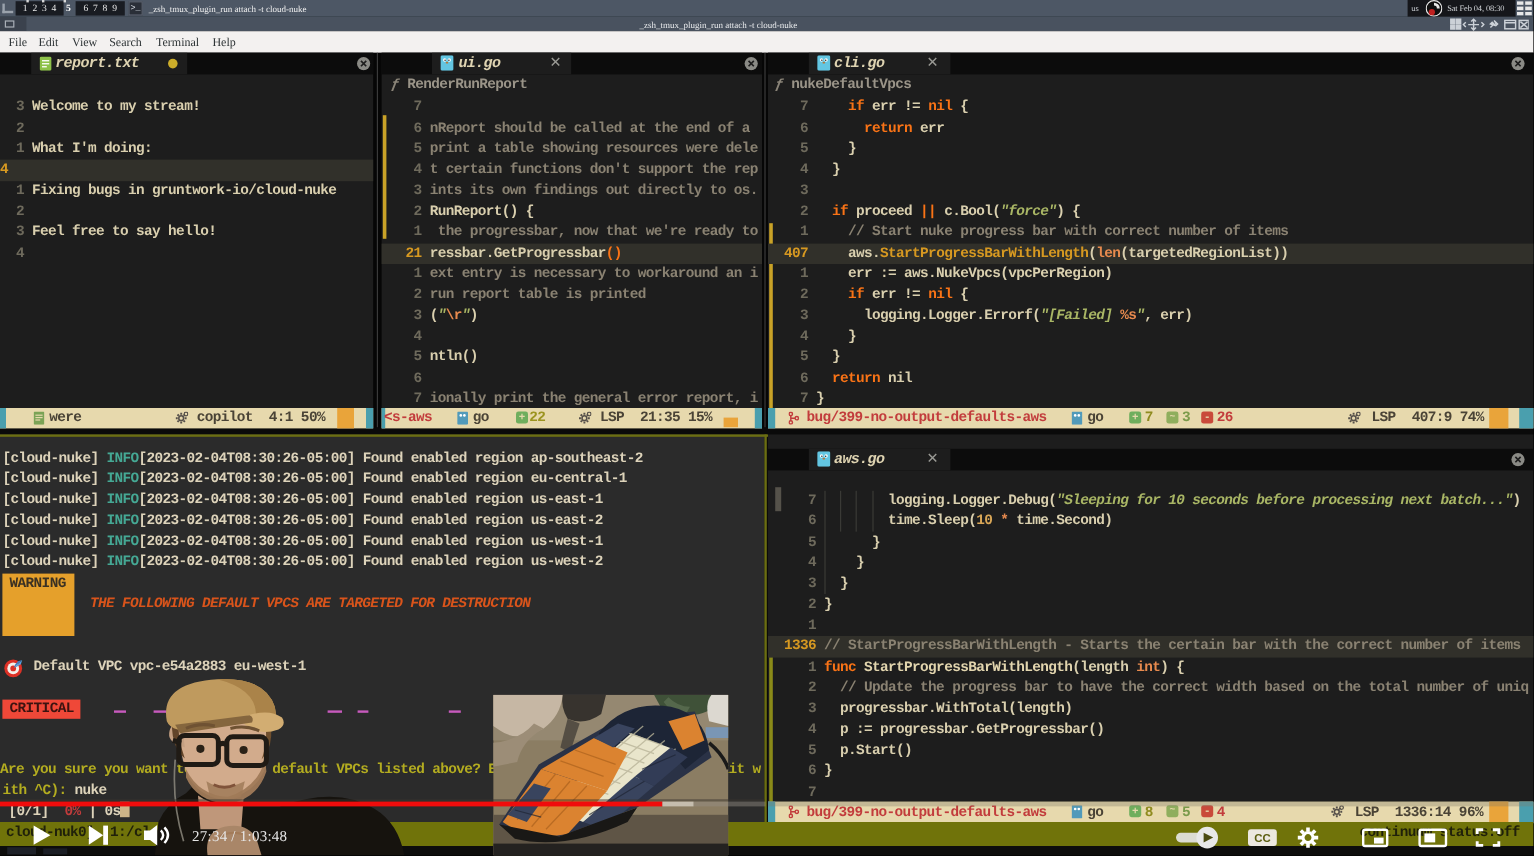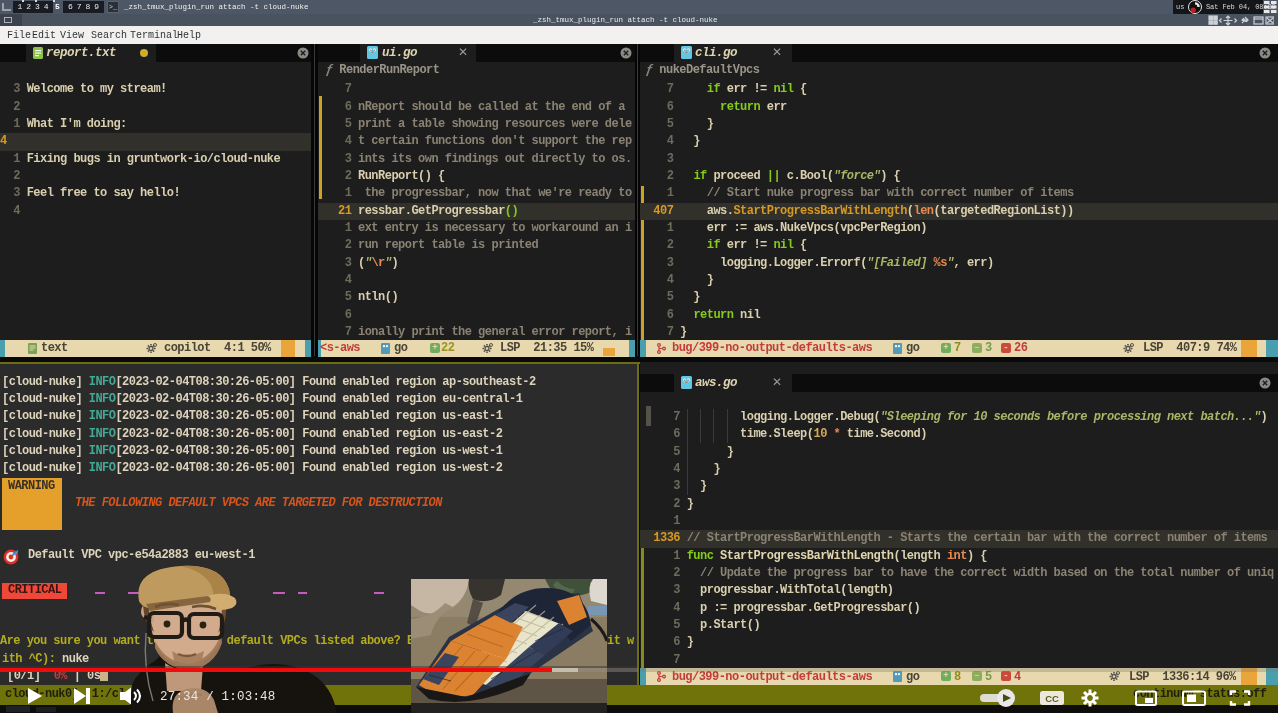--- a/index.html
+++ b/index.html
@@ -1,24 +1,24 @@
 <!DOCTYPE html>
 <html><head><meta charset="utf-8"><style>
 *{margin:0;padding:0;box-sizing:border-box}
 html,body{width:1278px;height:713px;overflow:hidden;background:#000}
 body{position:relative;font-family:"Liberation Mono",monospace}
 .abs{position:absolute}
 .mono{font:bold 12px/17.333px "Liberation Mono",monospace;letter-spacing:-0.53px;white-space:pre;color:#d9cfae}
 .code{white-space:normal}
 .code .row{white-space:pre}
-.sans{font-family:Liberation Mono, monospace}
+.sans{font-family:Liberation Serif, serif}
 .row{height:17.333px}
 .ln{color:#6e6a5c}
 .cm{color:#8a8272;}
-.kw{color:#84cc16}
+.kw{color:#f97316}
 .st{color:#a9b665;font-style:italic}
 .nm{color:#d8a657}
 .or{color:#e78a4e}
 .cur{color:#d79921;font-weight:bold}
 .hl{background:#31302a}
 .sb{background:#e7d9ad;color:#4a4336;font:bold 12px/17px "Liberation Mono",monospace;letter-spacing:-0.53px;white-space:pre}
 .red{color:#c23c3c}
 </style></head><body>
 
 <div class="abs" style="left:0;top:0;width:1278px;height:14px;background:#4d5765"></div>
@@ -121,21 +121,21 @@
 <div class="abs sb" style="left:0;top:340px;width:311px;height:17px"></div>
 <div class="abs" style="left:0;top:340px;width:5px;height:17px;background:#4a9fae"></div>
 <div class="abs" style="left:305px;top:340px;width:6px;height:17px;background:#4a9fae"></div>
 <div class="abs" style="left:281px;top:340px;width:14px;height:17px;background:#e9a43a"></div>
 <svg class="abs" style="left:28px;top:343px" width="9" height="11" viewBox="0 0 9 11">
     <rect x="0" y="0" width="9" height="11" rx="1" fill="#7ba356"></rect>
     <rect x="1.5" y="2.5" width="6" height="1" fill="#e7d9ad"></rect>
     <rect x="1.5" y="4.5" width="6" height="1" fill="#e7d9ad"></rect>
     <rect x="1.5" y="6.5" width="4" height="1" fill="#e7d9ad"></rect>
   </svg>
-<div class="abs sb" style="left:41px;top:340px;background:none">text</div>
+<div class="abs sb" style="left:41px;top:340px;background:none">were</div>
 <svg class="abs" style="left:146px;top:343px" width="11" height="11" viewBox="0 0 11 11">
     <circle cx="5" cy="5.5" r="2" fill="none" stroke="#56504a" stroke-width="1.3"></circle>
     <g stroke="#56504a" stroke-width="1.6">
       <path d="M5 1 v1.6 M5 8.4 v1.6 M.5 5.5 h1.6 M7.9 5.5 h1.6 M1.9 2.4 l1.1 1.1 M8.1 2.4 L7 3.5 M1.9 8.6 L3 7.5 M8.1 8.6 L7 7.5"></path>
     </g>
     <circle cx="9" cy="2" r="1.5" fill="none" stroke="#56504a" stroke-width="1"></circle>
   </svg>
 <div class="abs sb" style="left:164px;top:340px;background:none">copilot  4:1 50%</div>
 
 <div class="abs" style="left:360px;top:44px;width:116px;height:18px;background:#1d1d1d"></div>

